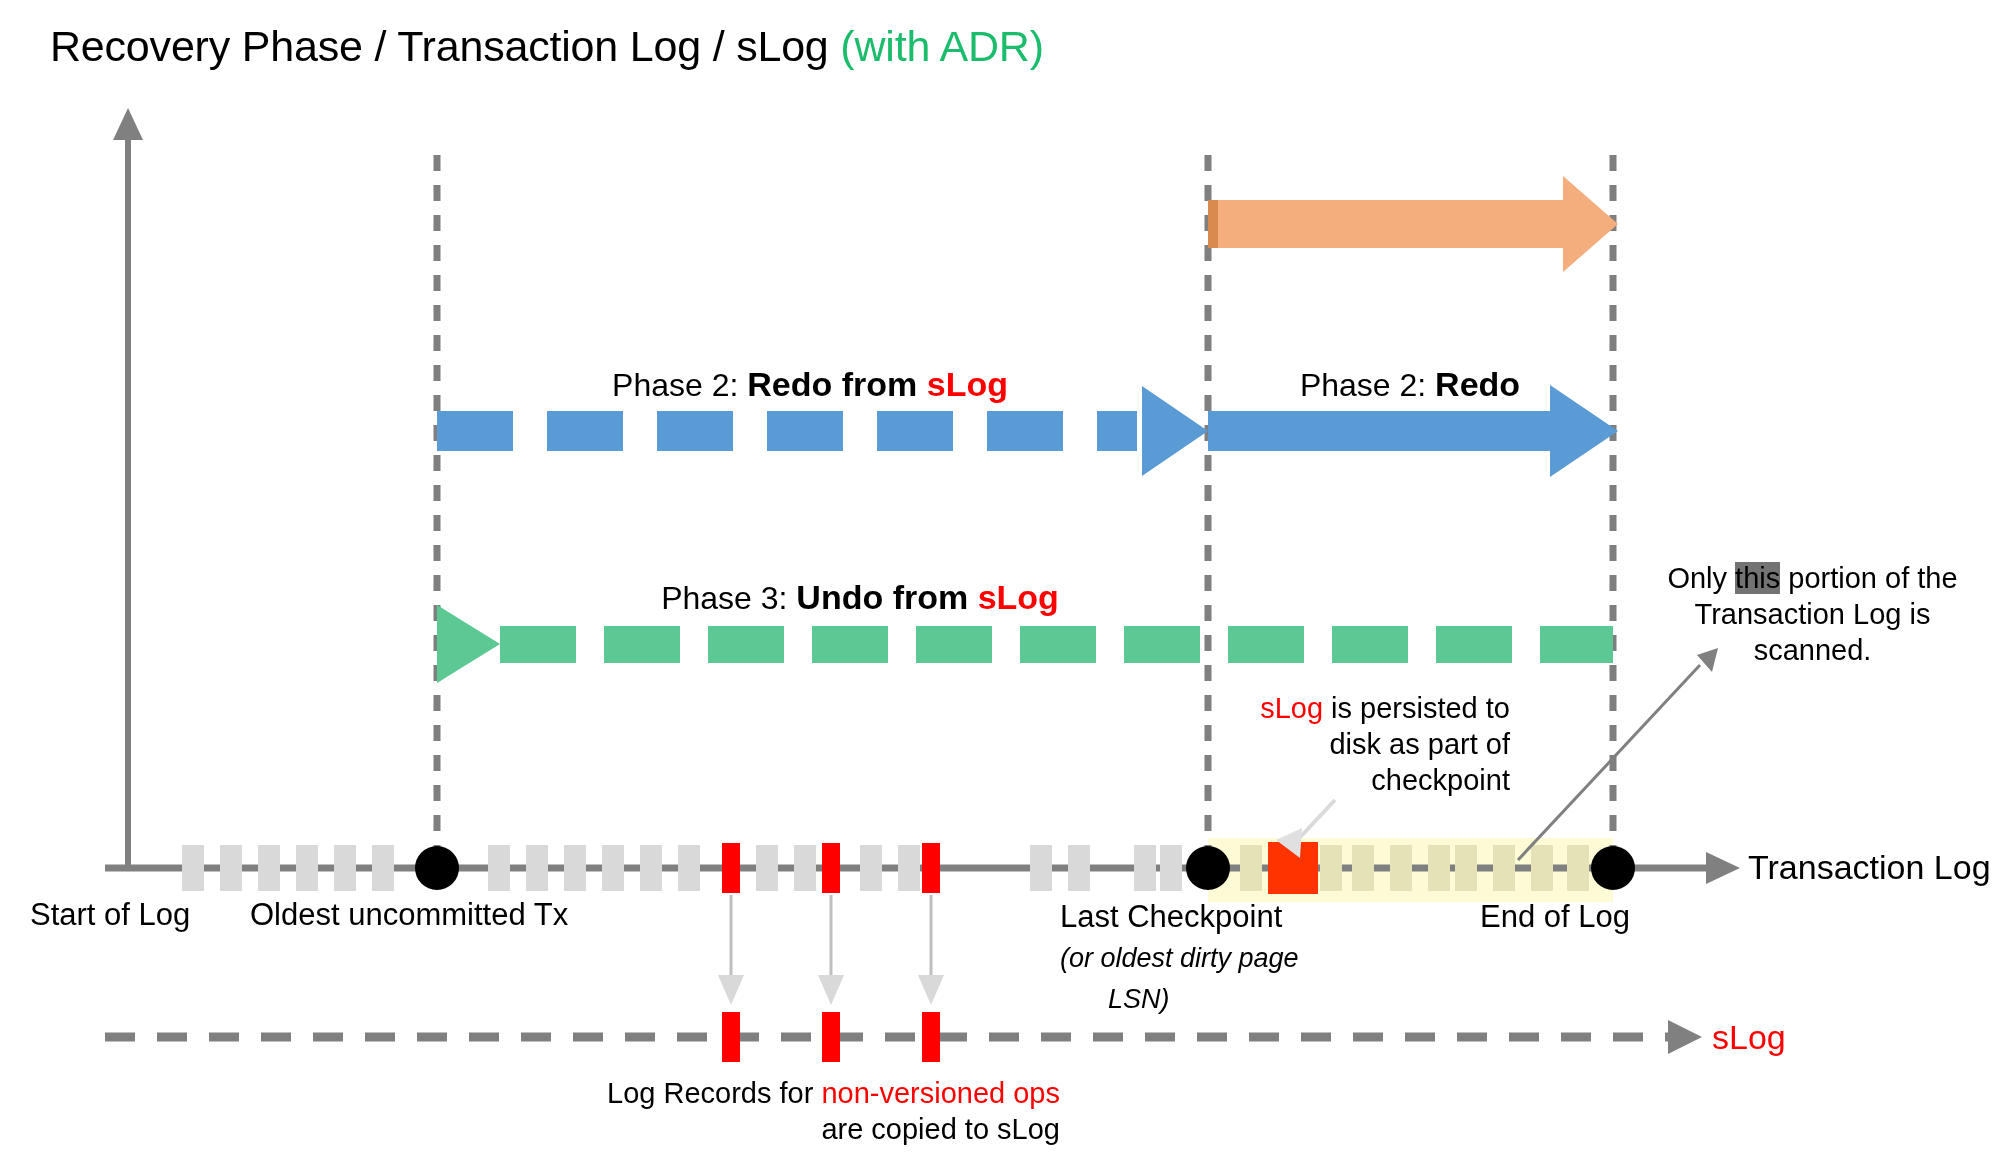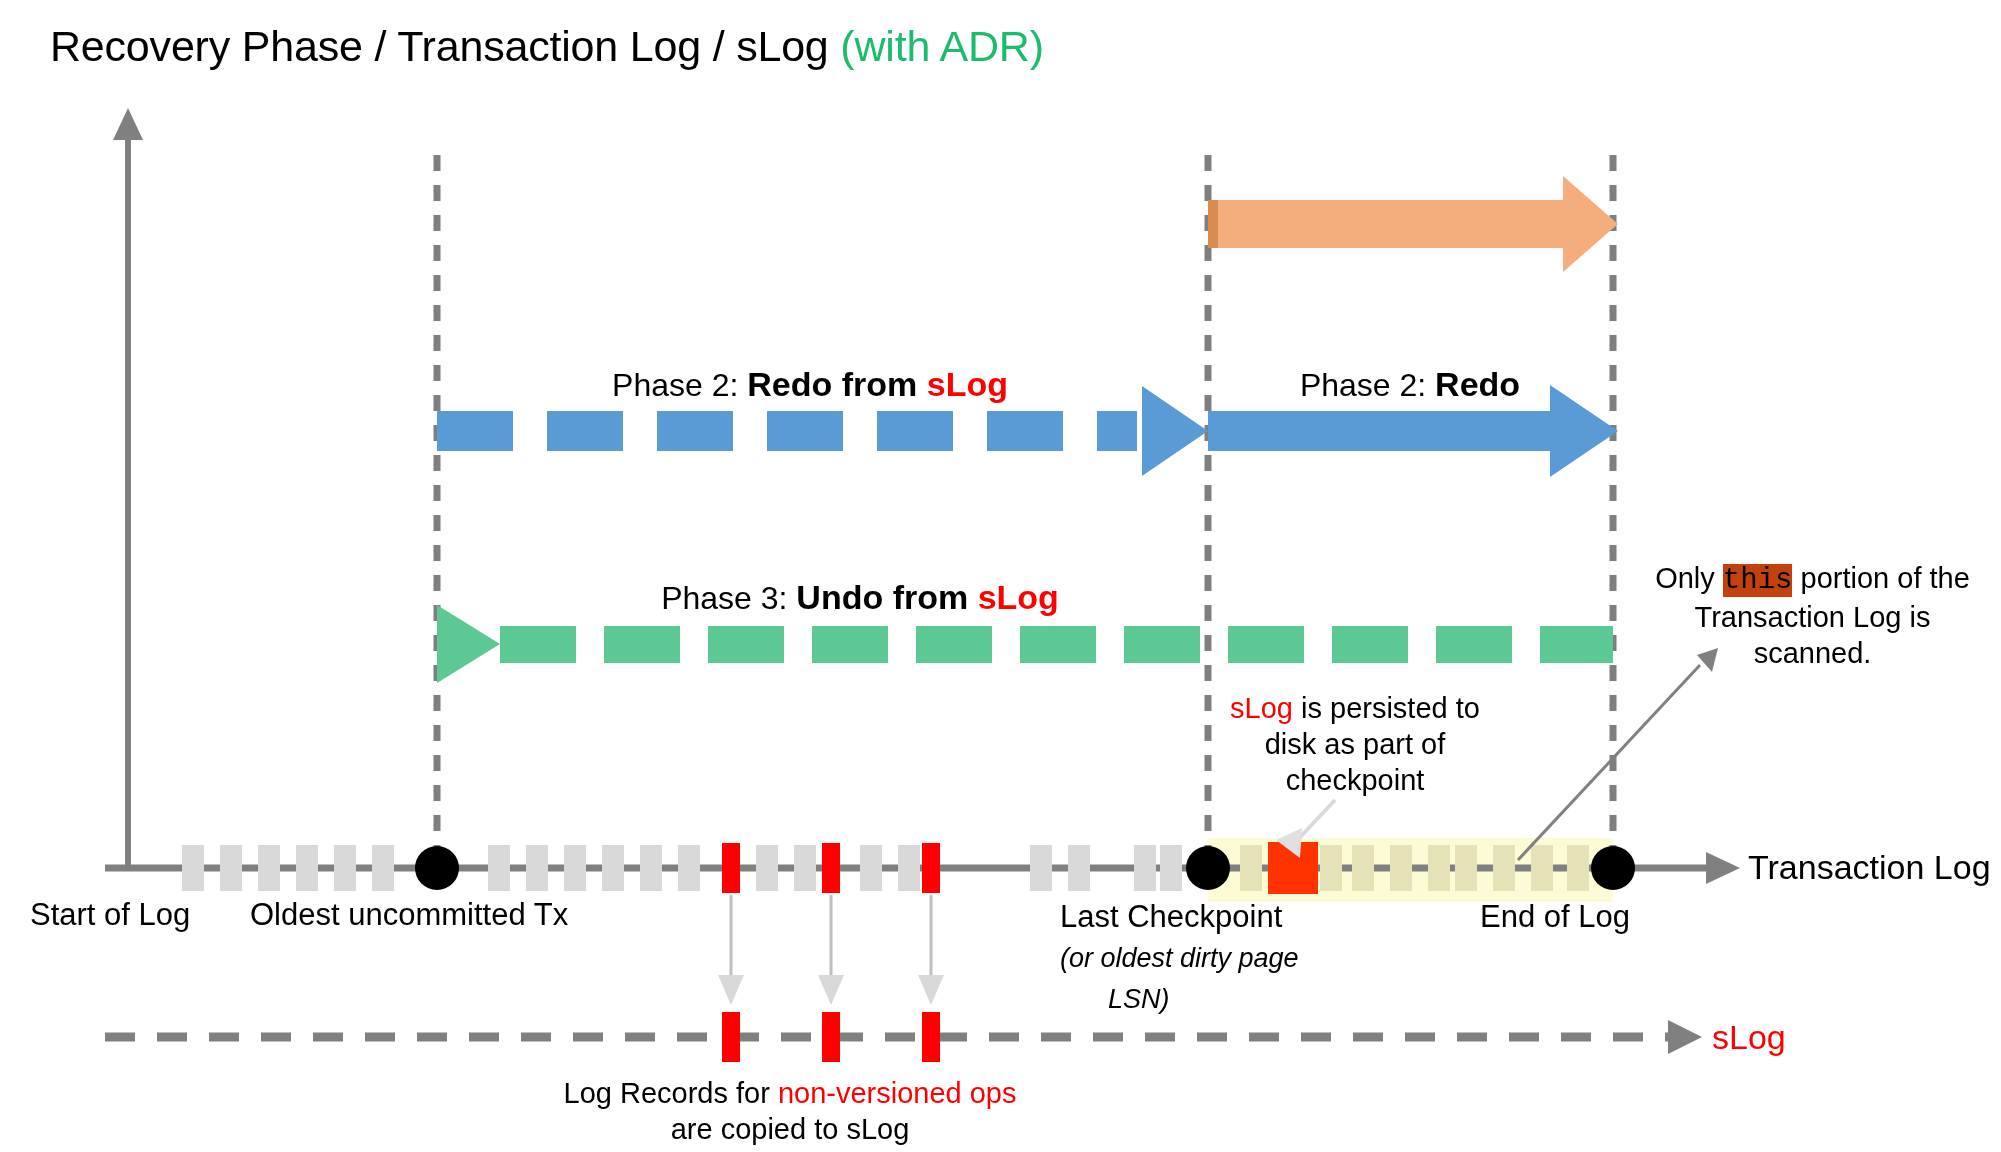--- a/index.html
+++ b/index.html
@@ -38,35 +38,35 @@
     position: absolute;
     font-size: 31px;
     line-height: 40px;
     text-align: left;
     white-space: nowrap;
   }
   .lbl.multi { white-space: normal; }
   .red { color: #FF0000; }
   .bold { font-weight: bold; }
   .ital { font-style: italic; }
-  .hl { background: #c2410c; font-family: Liberation Mono, monospace; }
+  .hl { background: #737373; }
 
   .arrow-label {
     position: absolute;
     font-size: 32px;
     white-space: nowrap;
     text-align: center;
   }
   .arrow-label .bold { font-weight: bold; font-size: 34px; }
 
   .note {
     position: absolute;
     font-size: 29px;
     line-height: 36px;
-    text-align: center;
+    text-align: right;
   }
 
   .axis-name {
     position: absolute;
     font-size: 34px;
     white-space: nowrap;
   }
 </style>
 </head>
 <body>

